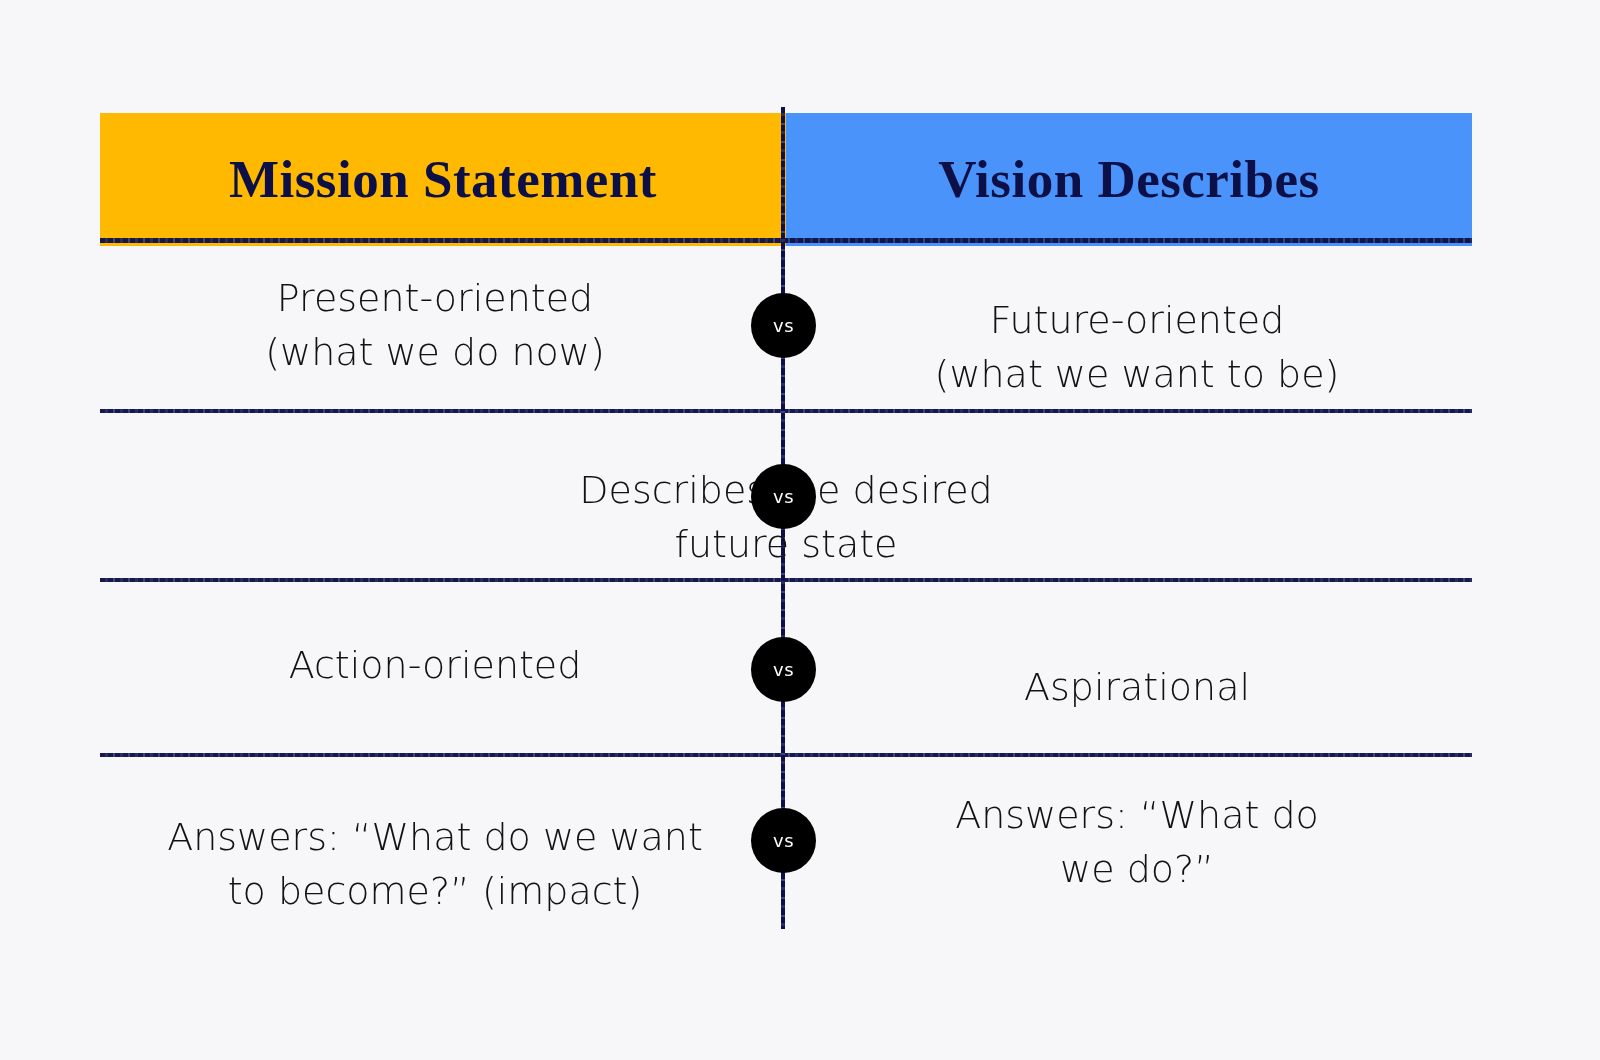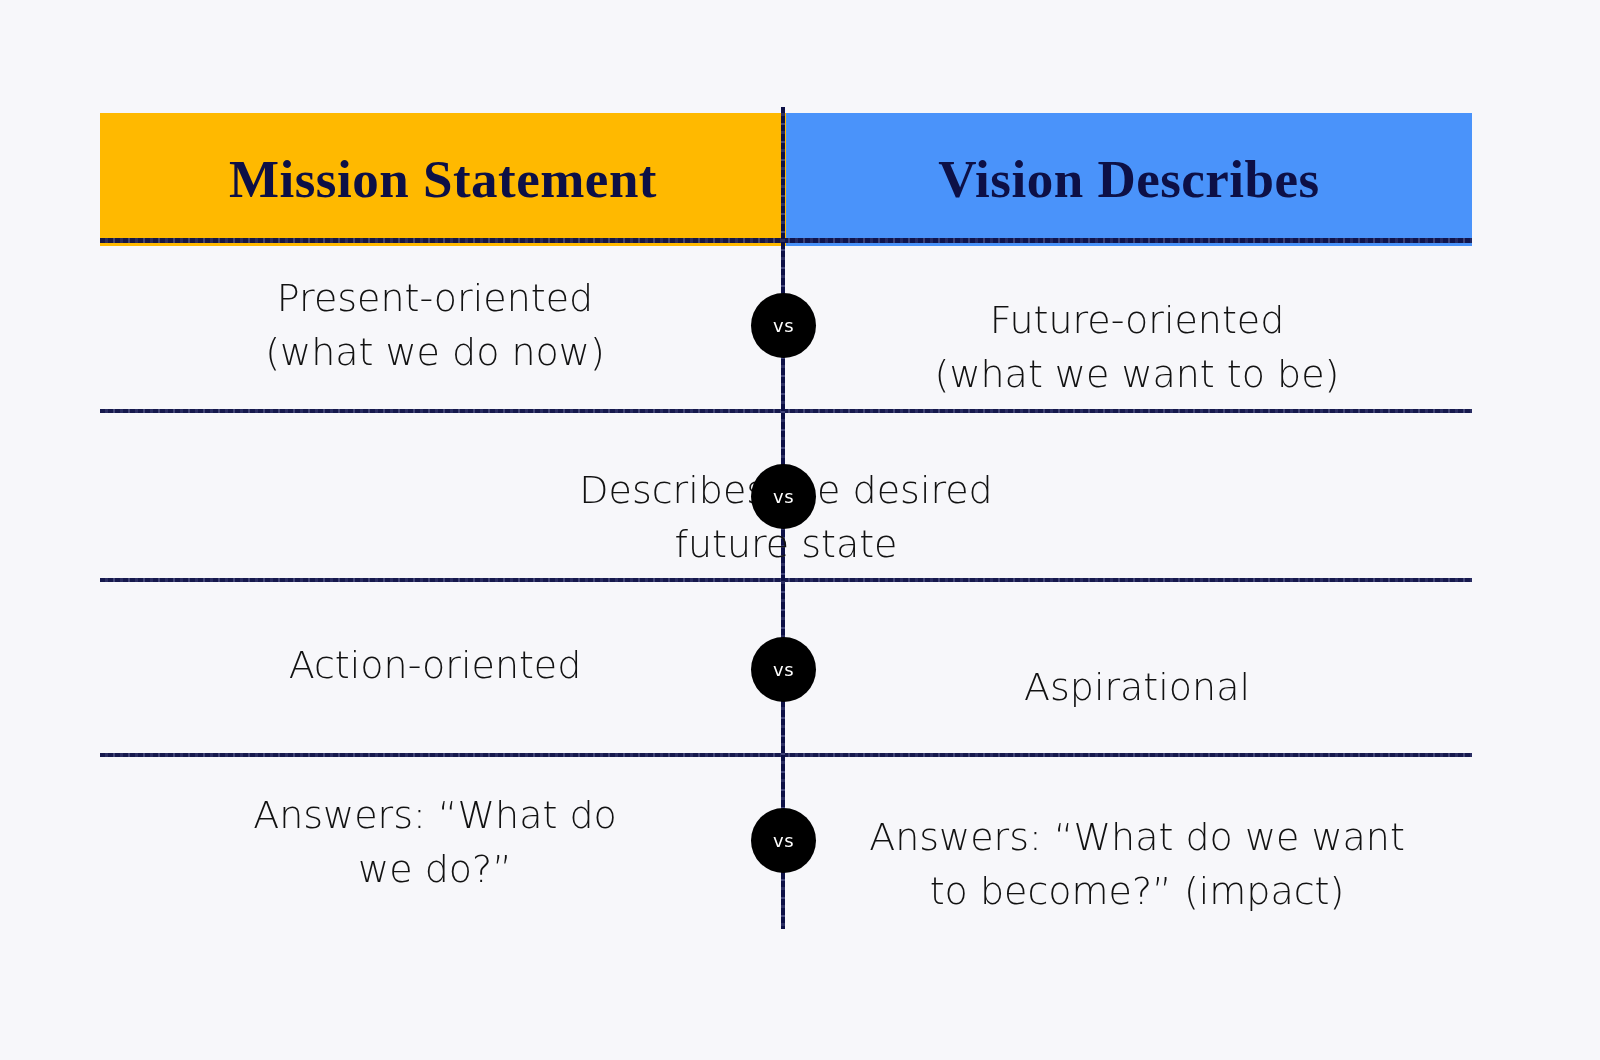--- a/index.html
+++ b/index.html
@@ -185,24 +185,24 @@
     <div class="cell left">
       <span class="cell-text">Action-oriented</span>
     </div>
     <div class="cell right">
       <span class="cell-text">Aspirational</span>
     </div>
   </div>
   <div class="vs-badge v3">vs</div>
 
   <div class="row row4">
+    <div class="cell right">
+      <span class="cell-text">Answers: “What do we want
+to become?” (impact)</span>
+    </div>
     <div class="cell left">
       <span class="cell-text">Answers: “What do
 we do?”</span>
     </div>
-    <div class="cell right">
-      <span class="cell-text">Answers: “What do we want
-to become?” (impact)</span>
-    </div>
   </div>
   <div class="vs-badge v4">vs</div>
 
 </div>
 
 </body></html>

